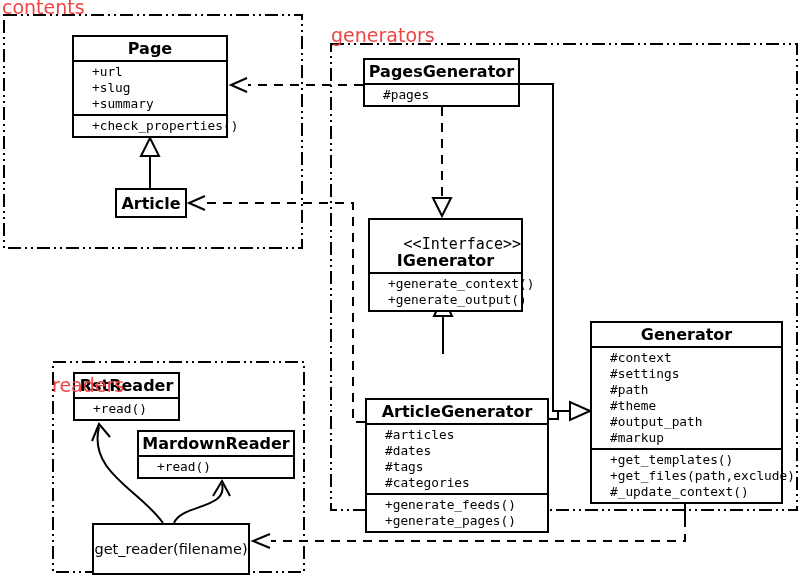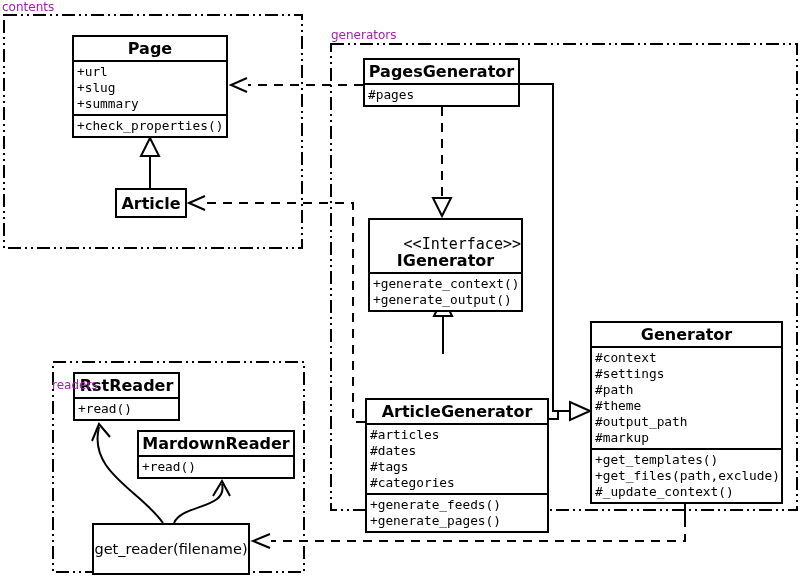--- a/index.html
+++ b/index.html
@@ -4,37 +4,37 @@
 <style>
   * { margin:0; padding:0; box-sizing:border-box; }
   html,body { background:#ffffff; }
   .canvas {
     position:relative; width:803px; height:579px; background:#ffffff;
     font-family:"DejaVu Sans","Liberation Sans",sans-serif; color:#000;
     overflow:hidden;
   }
   svg.layer { position:absolute; left:0; top:0; width:803px; height:579px; }
   .pkg-label {
-    position:absolute; font-size:12px; line-height:17px; color:#a21caf;
+    position:absolute; font-size:19px; line-height:17px; color:#ef4444;
     white-space:nowrap; z-index:3;
   }
   .uml-class {
     position:absolute; background:#fff; border:2px solid #000; z-index:2;
   }
   .uml-title {
     font-weight:bold; font-size:16px; line-height:19px; text-align:center;
     padding:2px 3px;
     border-radius:8px;
   }
   .uml-stereo {
     font-family:"DejaVu Sans Mono","Liberation Mono",monospace;
     font-weight:normal; font-size:15px; line-height:14px; text-align:right;
     padding-top:17px;
   }
-  .uml-sec { border-top:2px solid #000; padding:2px 1px; }
+  .uml-sec { border-top:2px solid #000; padding:2px 16px; }
   .uml-line {
     font-family:"DejaVu Sans Mono","Liberation Mono",monospace;
     font-size:12.8px; line-height:16px; padding:0 1px 0 2px; white-space:pre;
   }
   .simple-node {
     position:absolute; background:#fff; border:2px solid #000; z-index:2;
     display:flex; align-items:center; justify-content:center;
   }
   .simple-node.bold { font-weight:bold; font-size:16px; }
   .plain-label { font-size:14.5px; }

